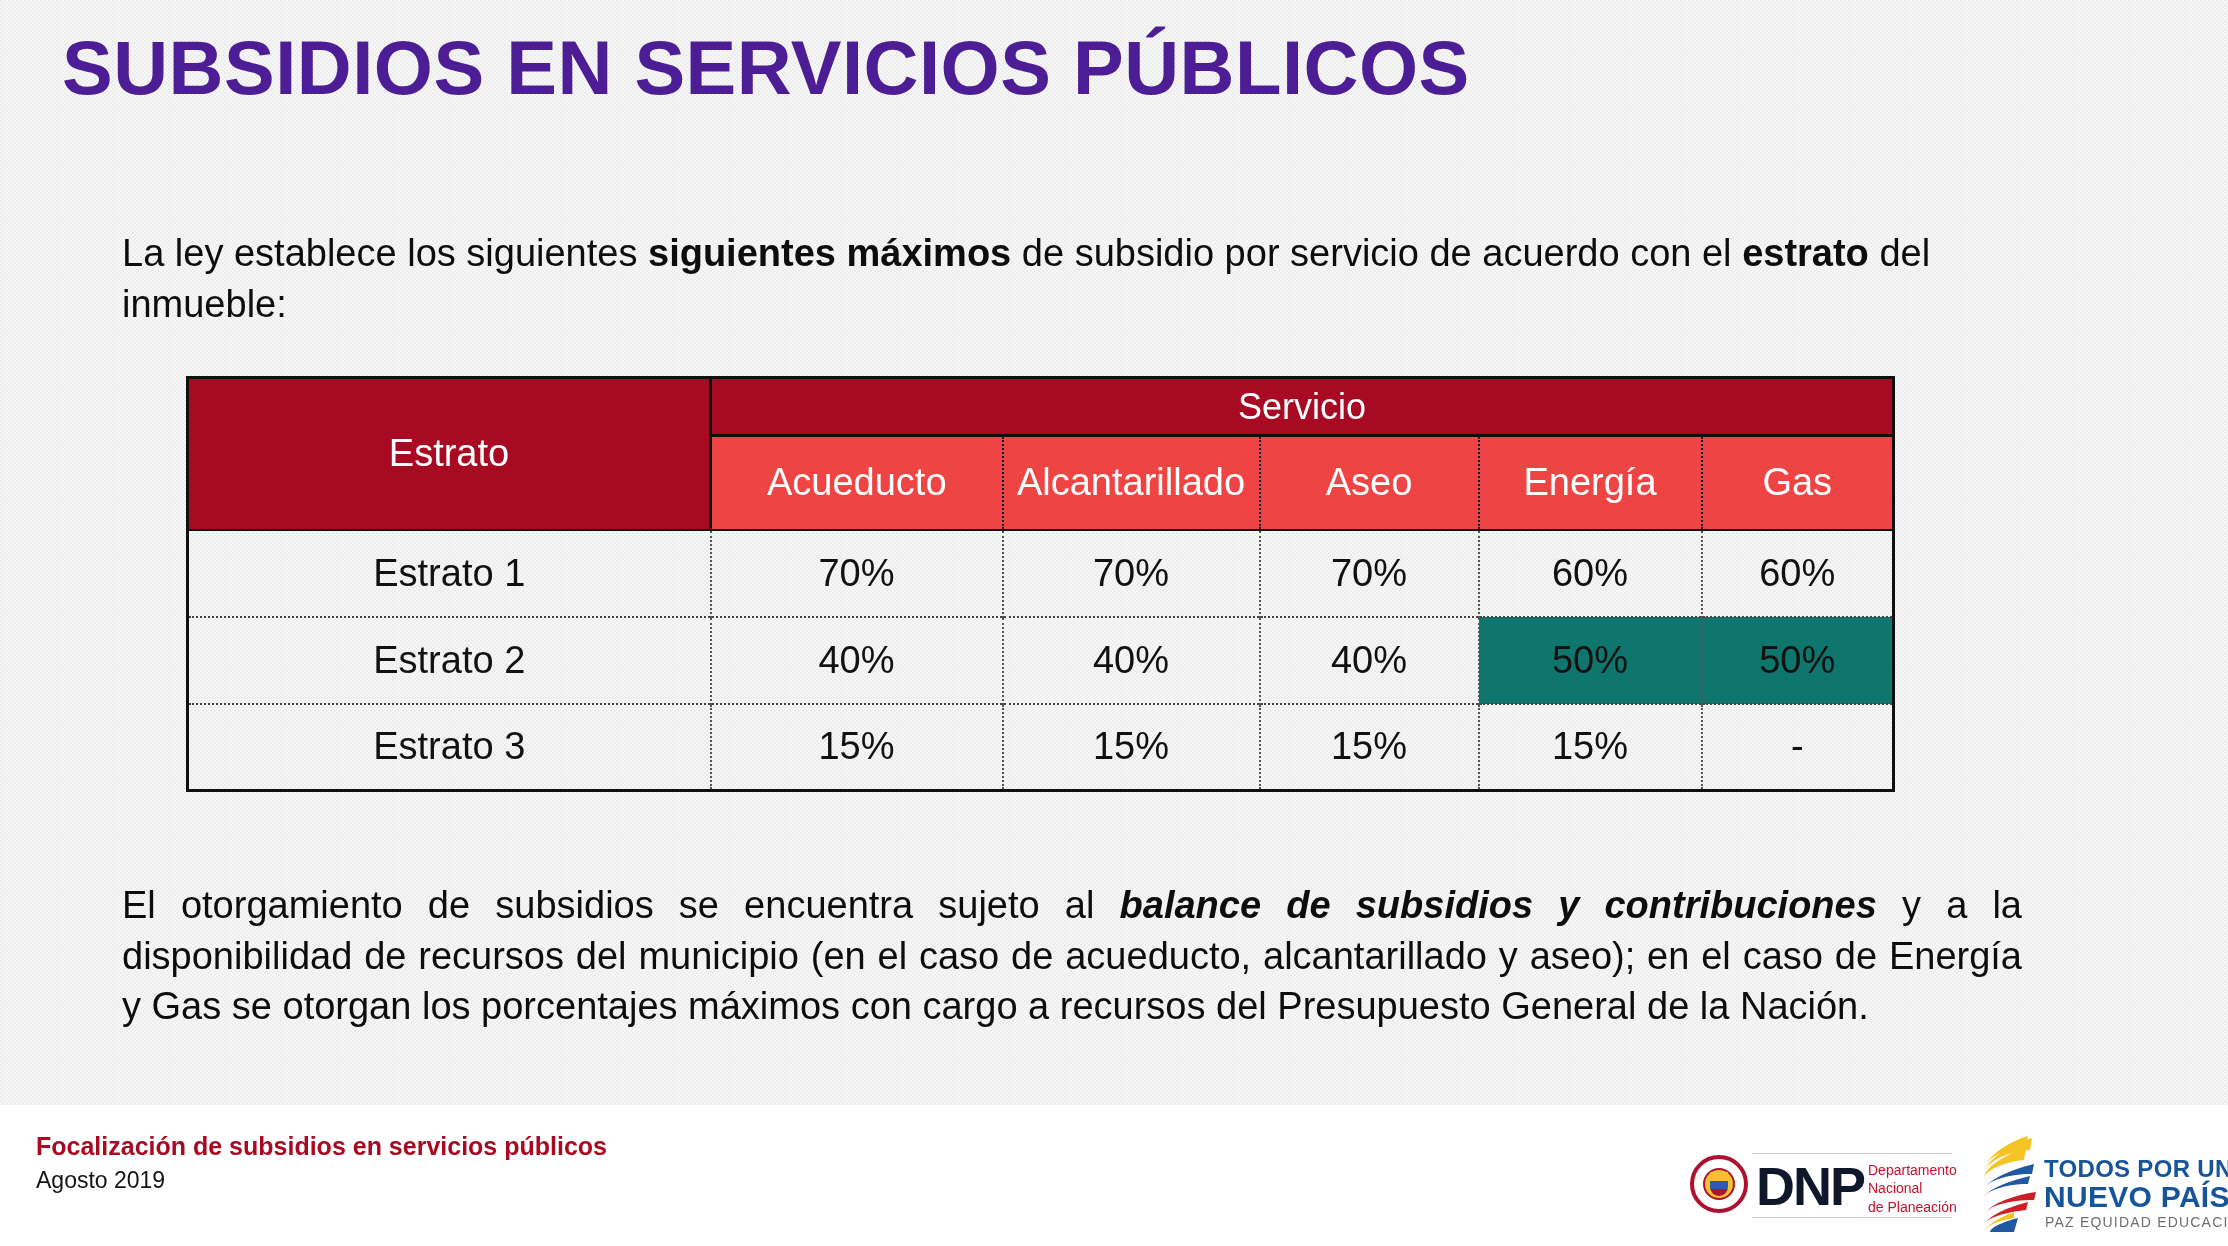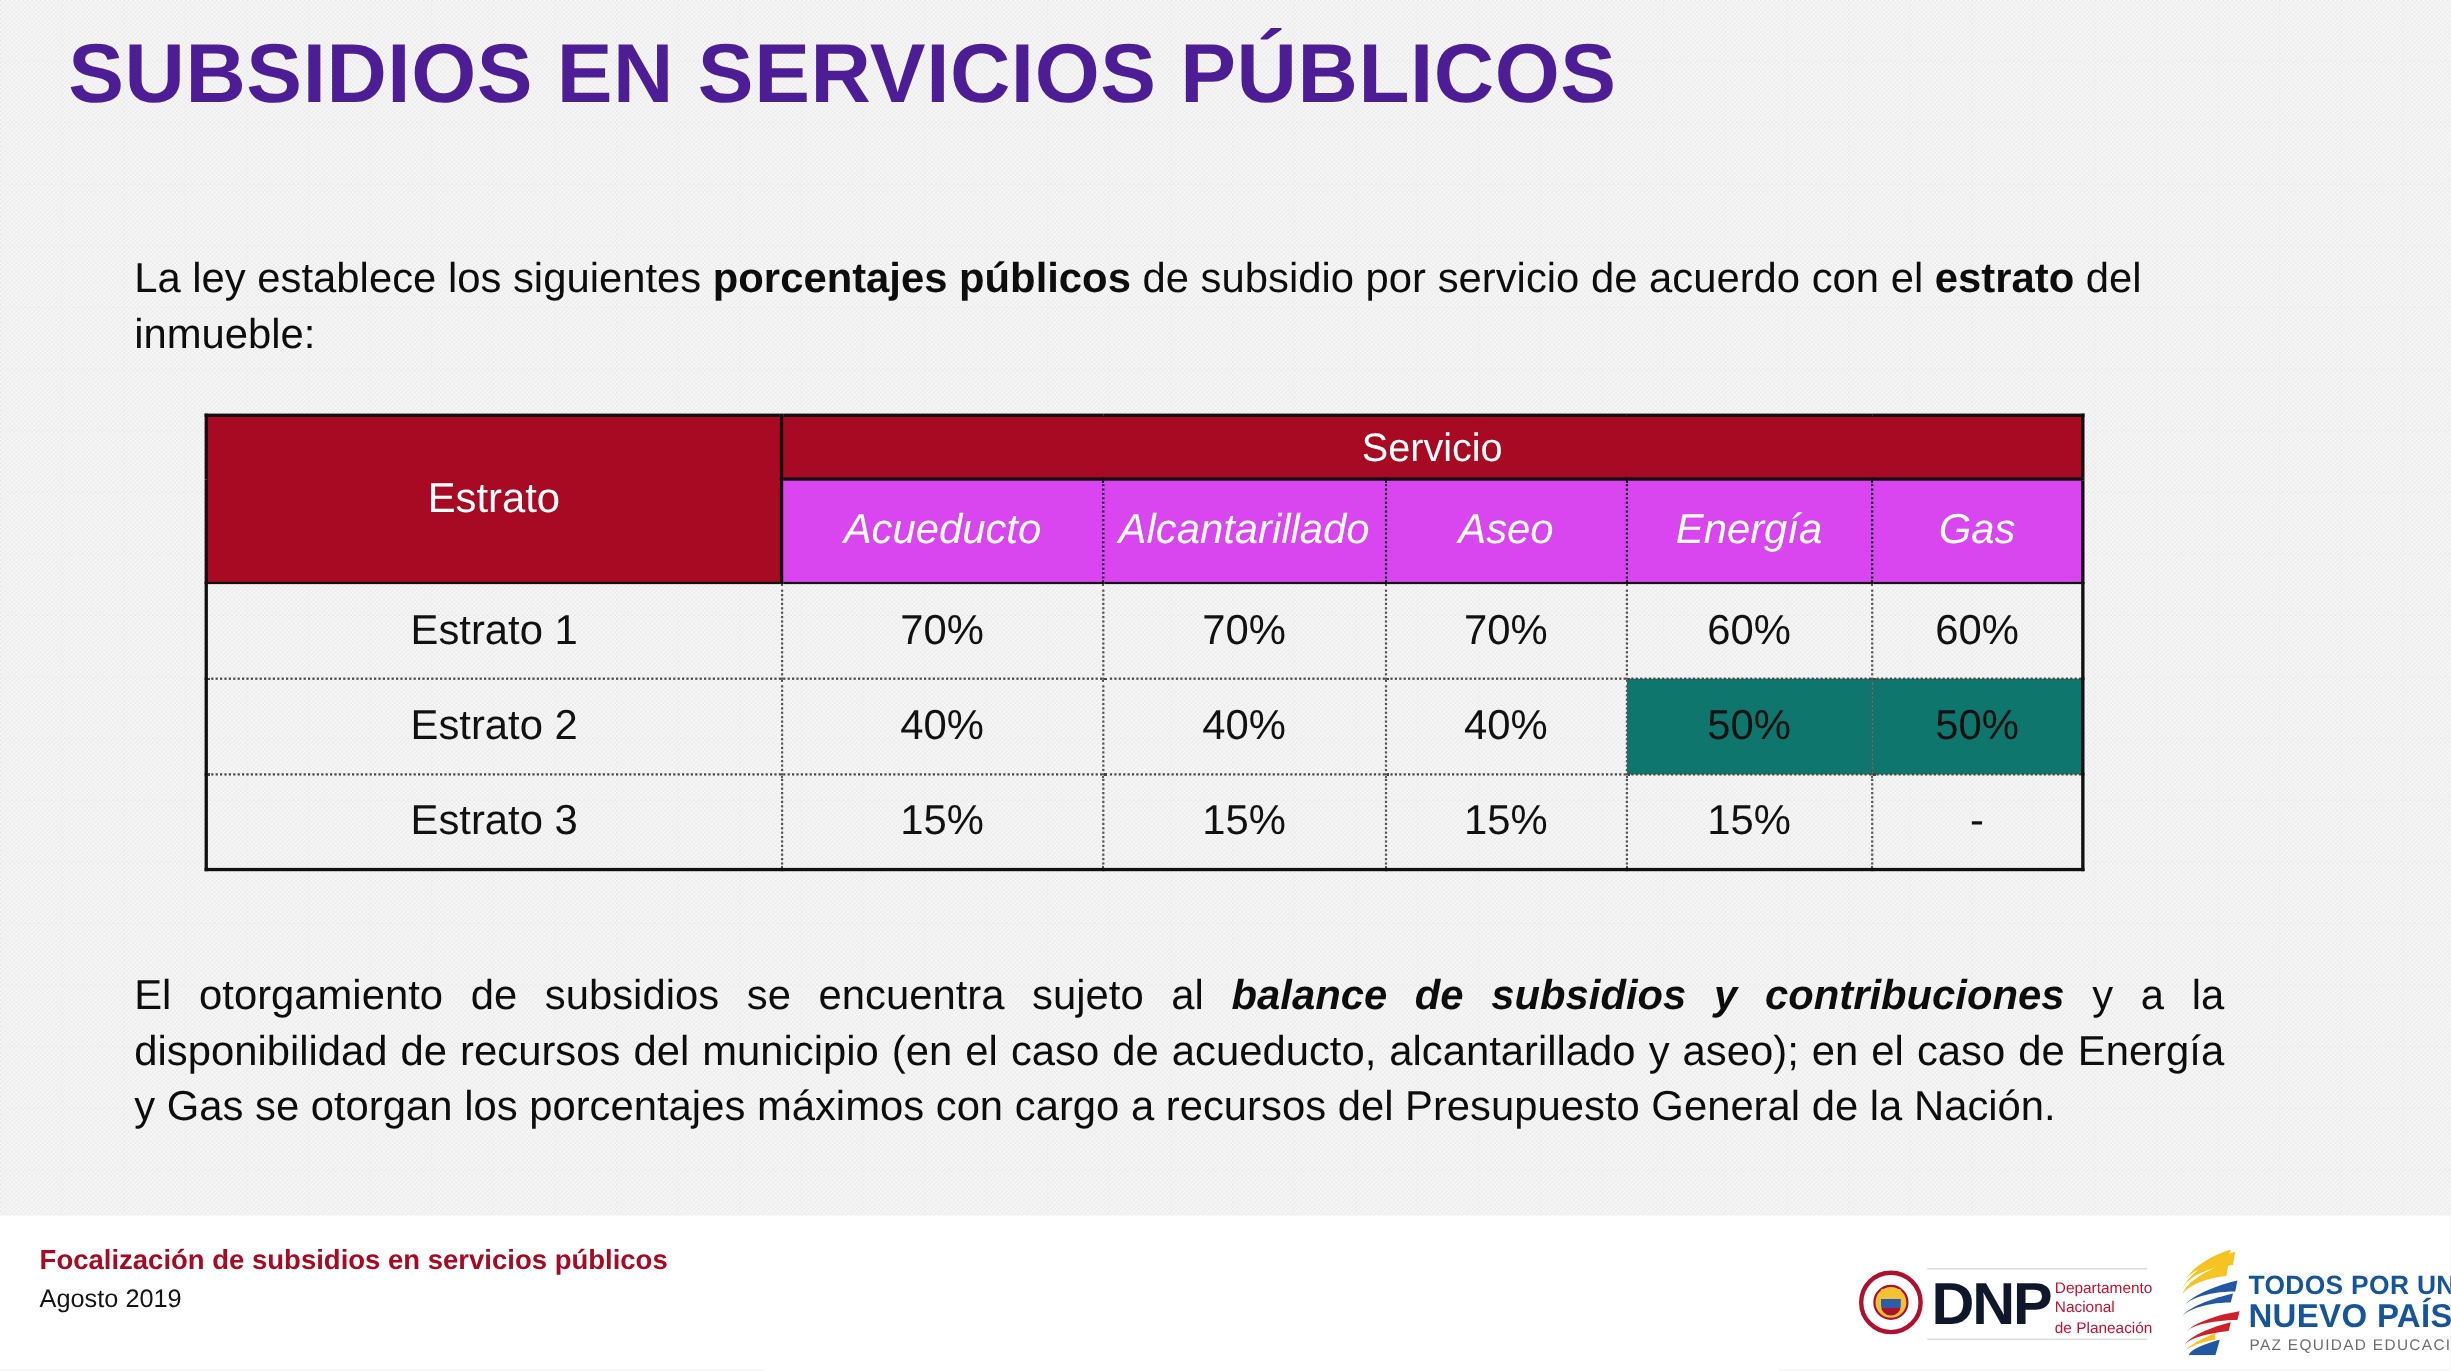--- a/index.html
+++ b/index.html
@@ -98,29 +98,28 @@
   }
   .hdr-servicio {
     background: #A90A23;
     color: #ffffff;
     font-size: 36px;
     vertical-align: middle;
     height: 58px;
     border-bottom: 3px solid #101010;
   }
   .hdr-sub {
-    background: #d946ef;
+    background: #ef4444;
     color: #ffffff;
     font-size: 38px;
     text-align: center;
     vertical-align: middle;
     height: 94px;
     border-right: 2px dotted #10192b;
     border-bottom: 2px solid #101010;
-    font-style: italic;
   }
   .hdr-sub.last { border-right: none; }
 
   .data-row td {
     height: 87px;
     font-size: 38px;
     color: #111111;
     text-align: center;
     vertical-align: middle;
     border-top: 2px dotted #444;
@@ -270,21 +269,21 @@
 </head>
 <body>
 
 <div id="slide-bg"></div>
 
 <div id="slide">
 
   <div id="page-title">SUBSIDIOS EN SERVICIOS PÚBLICOS</div>
 
   <div id="intro-paragraph">
-    <span>La ley establece los siguientes </span><b>porcentajes públicos</b><span> de subsidio por servicio de acuerdo con el </span><b>estrato</b><span> del inmueble:</span>
+    <span>La ley establece los siguientes </span><b>siguientes máximos</b><span> de subsidio por servicio de acuerdo con el </span><b>estrato</b><span> del inmueble:</span>
   </div>
 
   <table id="subsidy-table">
     <colgroup>
       <col class="col-estrato">
       <col class="col-acueducto">
       <col class="col-alcant">
       <col class="col-aseo">
       <col class="col-energia">
       <col class="col-gas">

